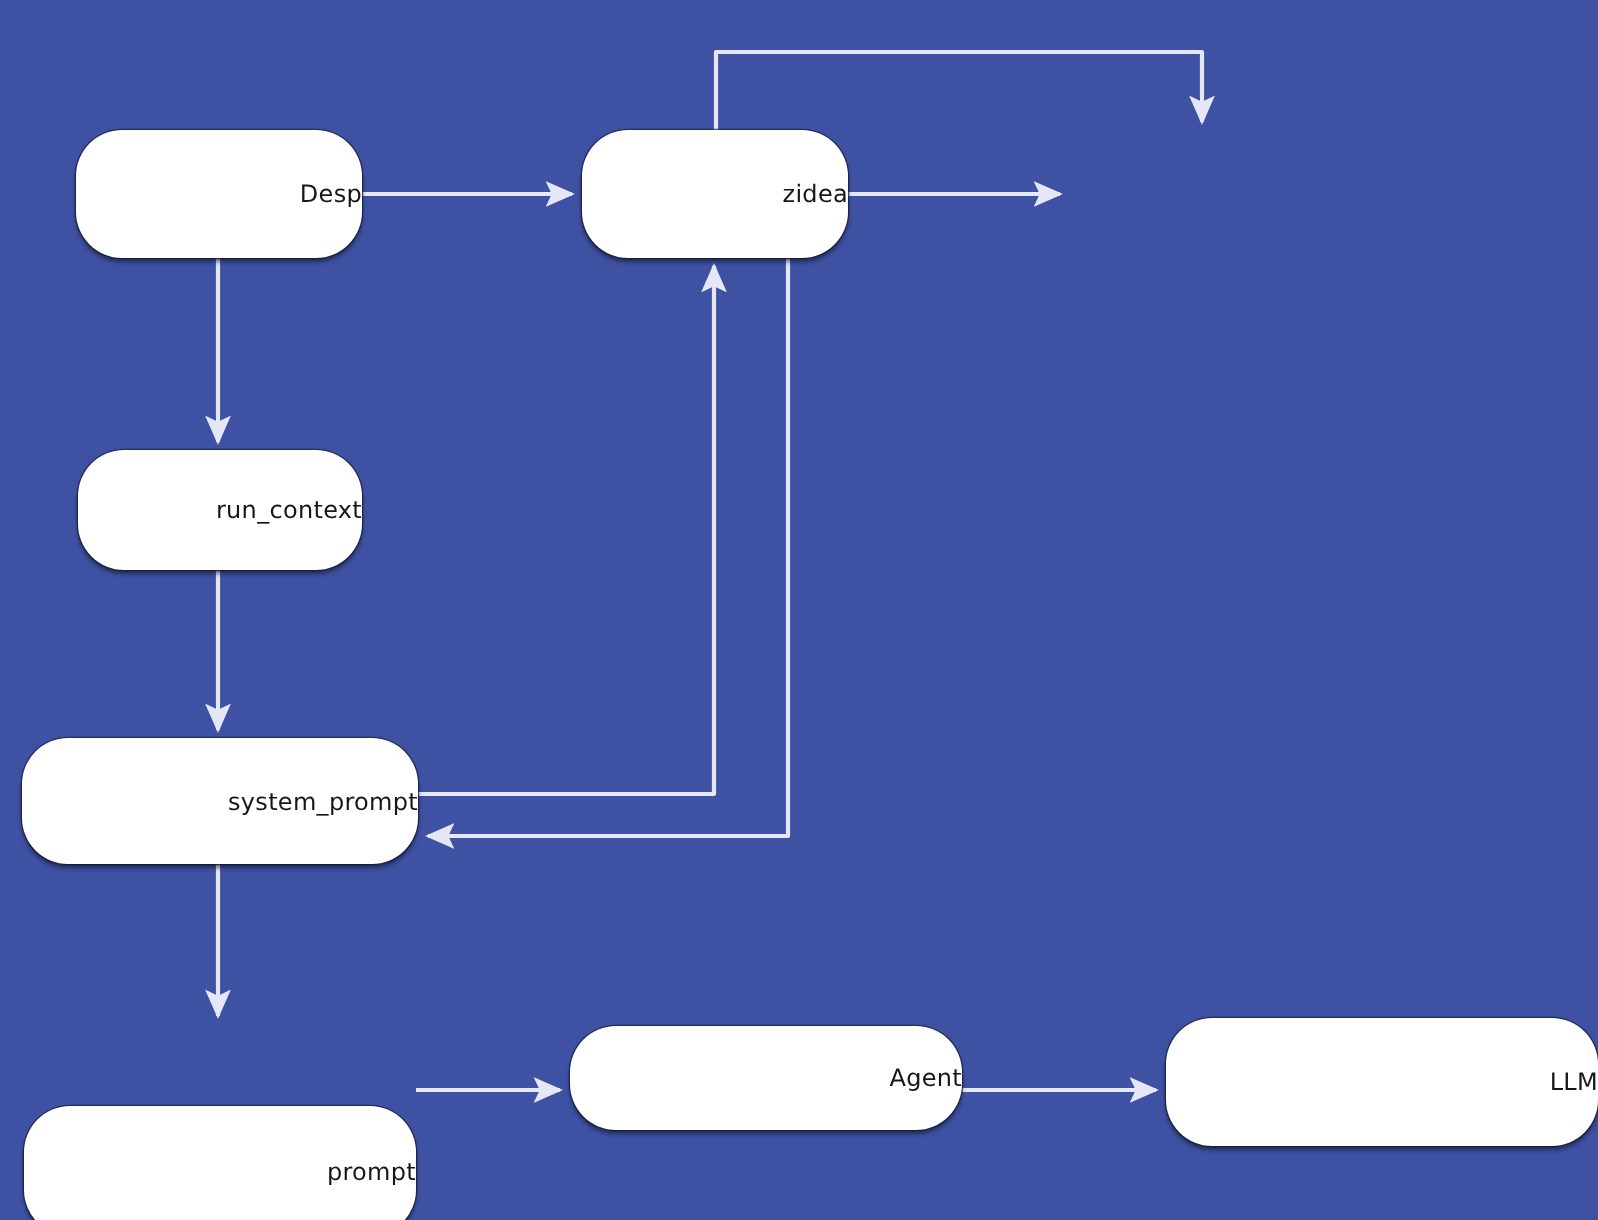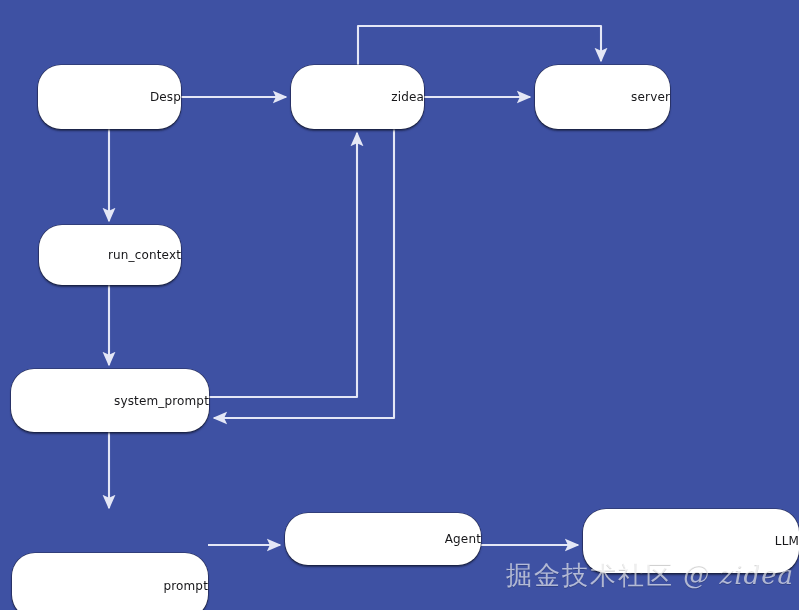--- a/index.html
+++ b/index.html
@@ -84,23 +84,20 @@
   </svg>
 
   <div class="node" style="left:38px; top:65px; width:143px; height:64px;">
     <span>Desp</span>
   </div>
 
   <div class="node" style="left:291px; top:65px; width:133px; height:64px;">
     <span>zidea</span>
   </div>
 
-  <div class="node" style="left:535px; top:65px; width:135px; height:64px;">
-    <span>server</span>
-  </div>
 
   <div class="node" style="left:11px; top:369px; width:198px; height:63px;">
     <span>system_prompt</span>
   </div>
 
   <div class="node" style="left:39px; top:225px; width:142px; height:60px;">
     <span>run_context</span>
   </div>
 
   <div class="node" style="left:12px; top:512px; width:196px; height:65px;margin-top:41px;">
@@ -108,17 +105,14 @@
   </div>
 
   <div class="node" style="left:285px; top:513px; width:196px; height:52px;">
     <span>Agent</span>
   </div>
 
   <div class="node" style="left:583px; top:509px; width:216px; height:64px;">
     <span>LLM</span>
   </div>
 
-  <div class="watermark">
-    <span class="cjk">掘金技术社区</span><span> @ zidea</span>
-  </div>
 
 </div>
 
 </body></html>

